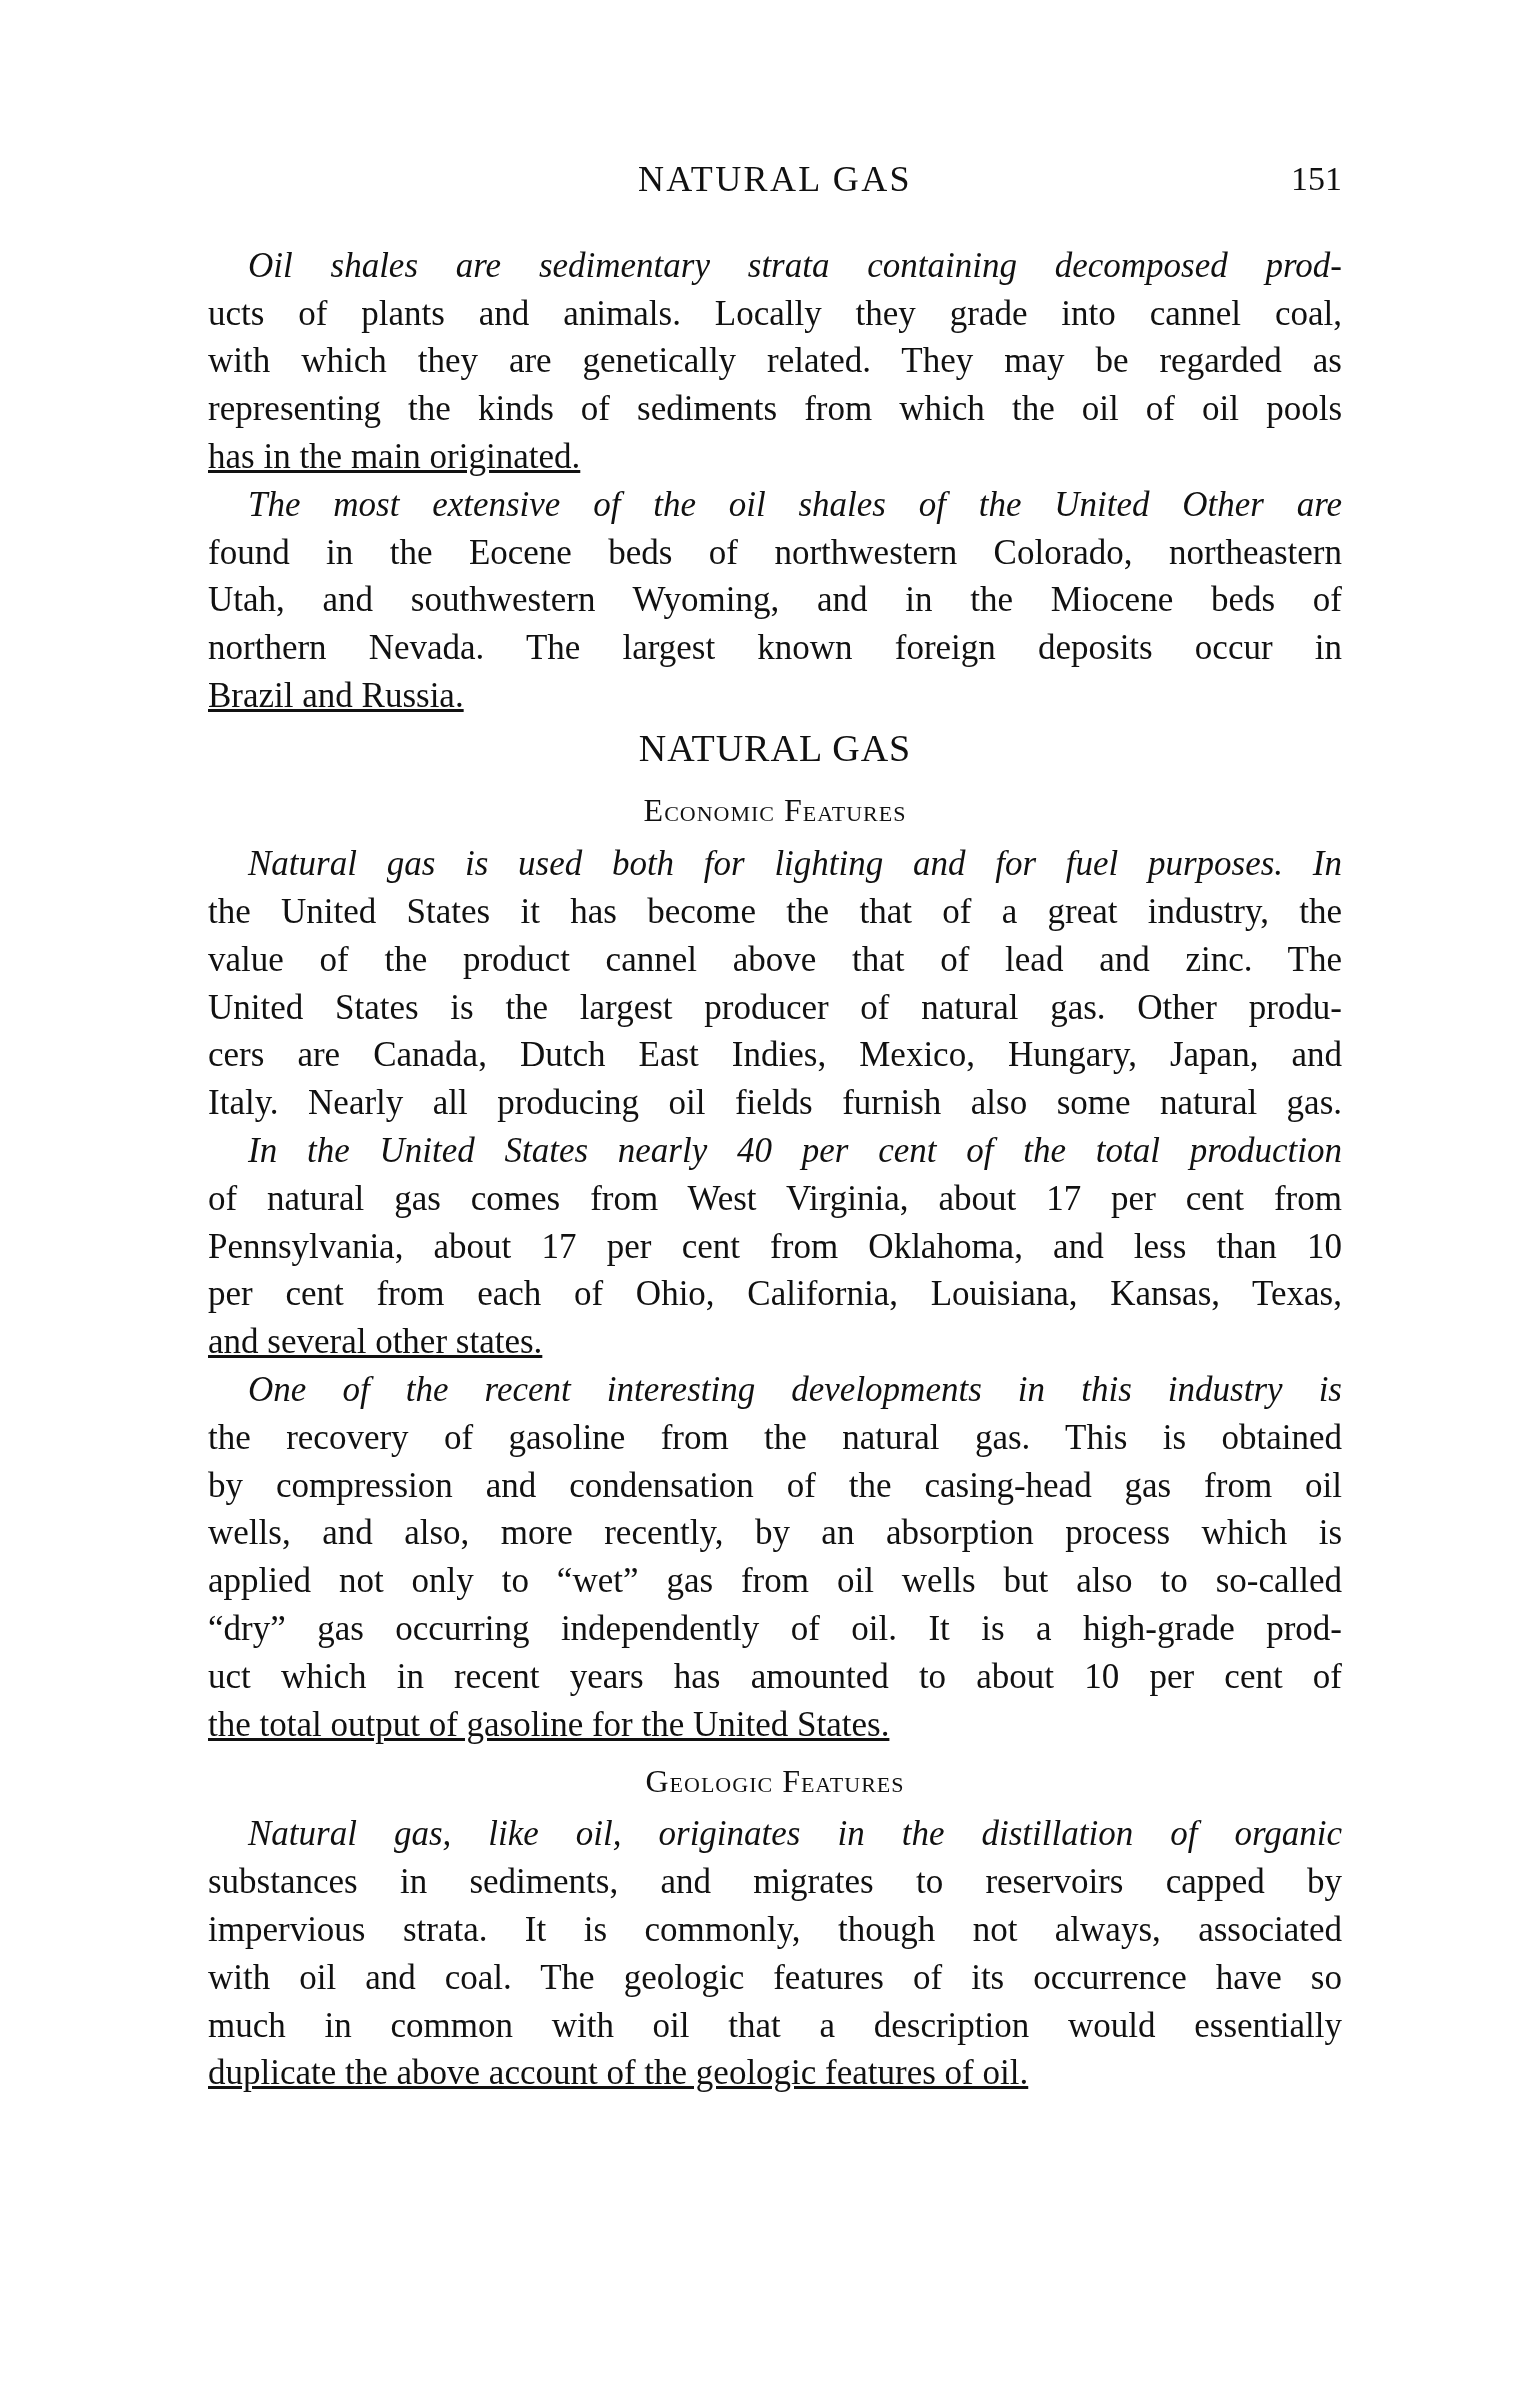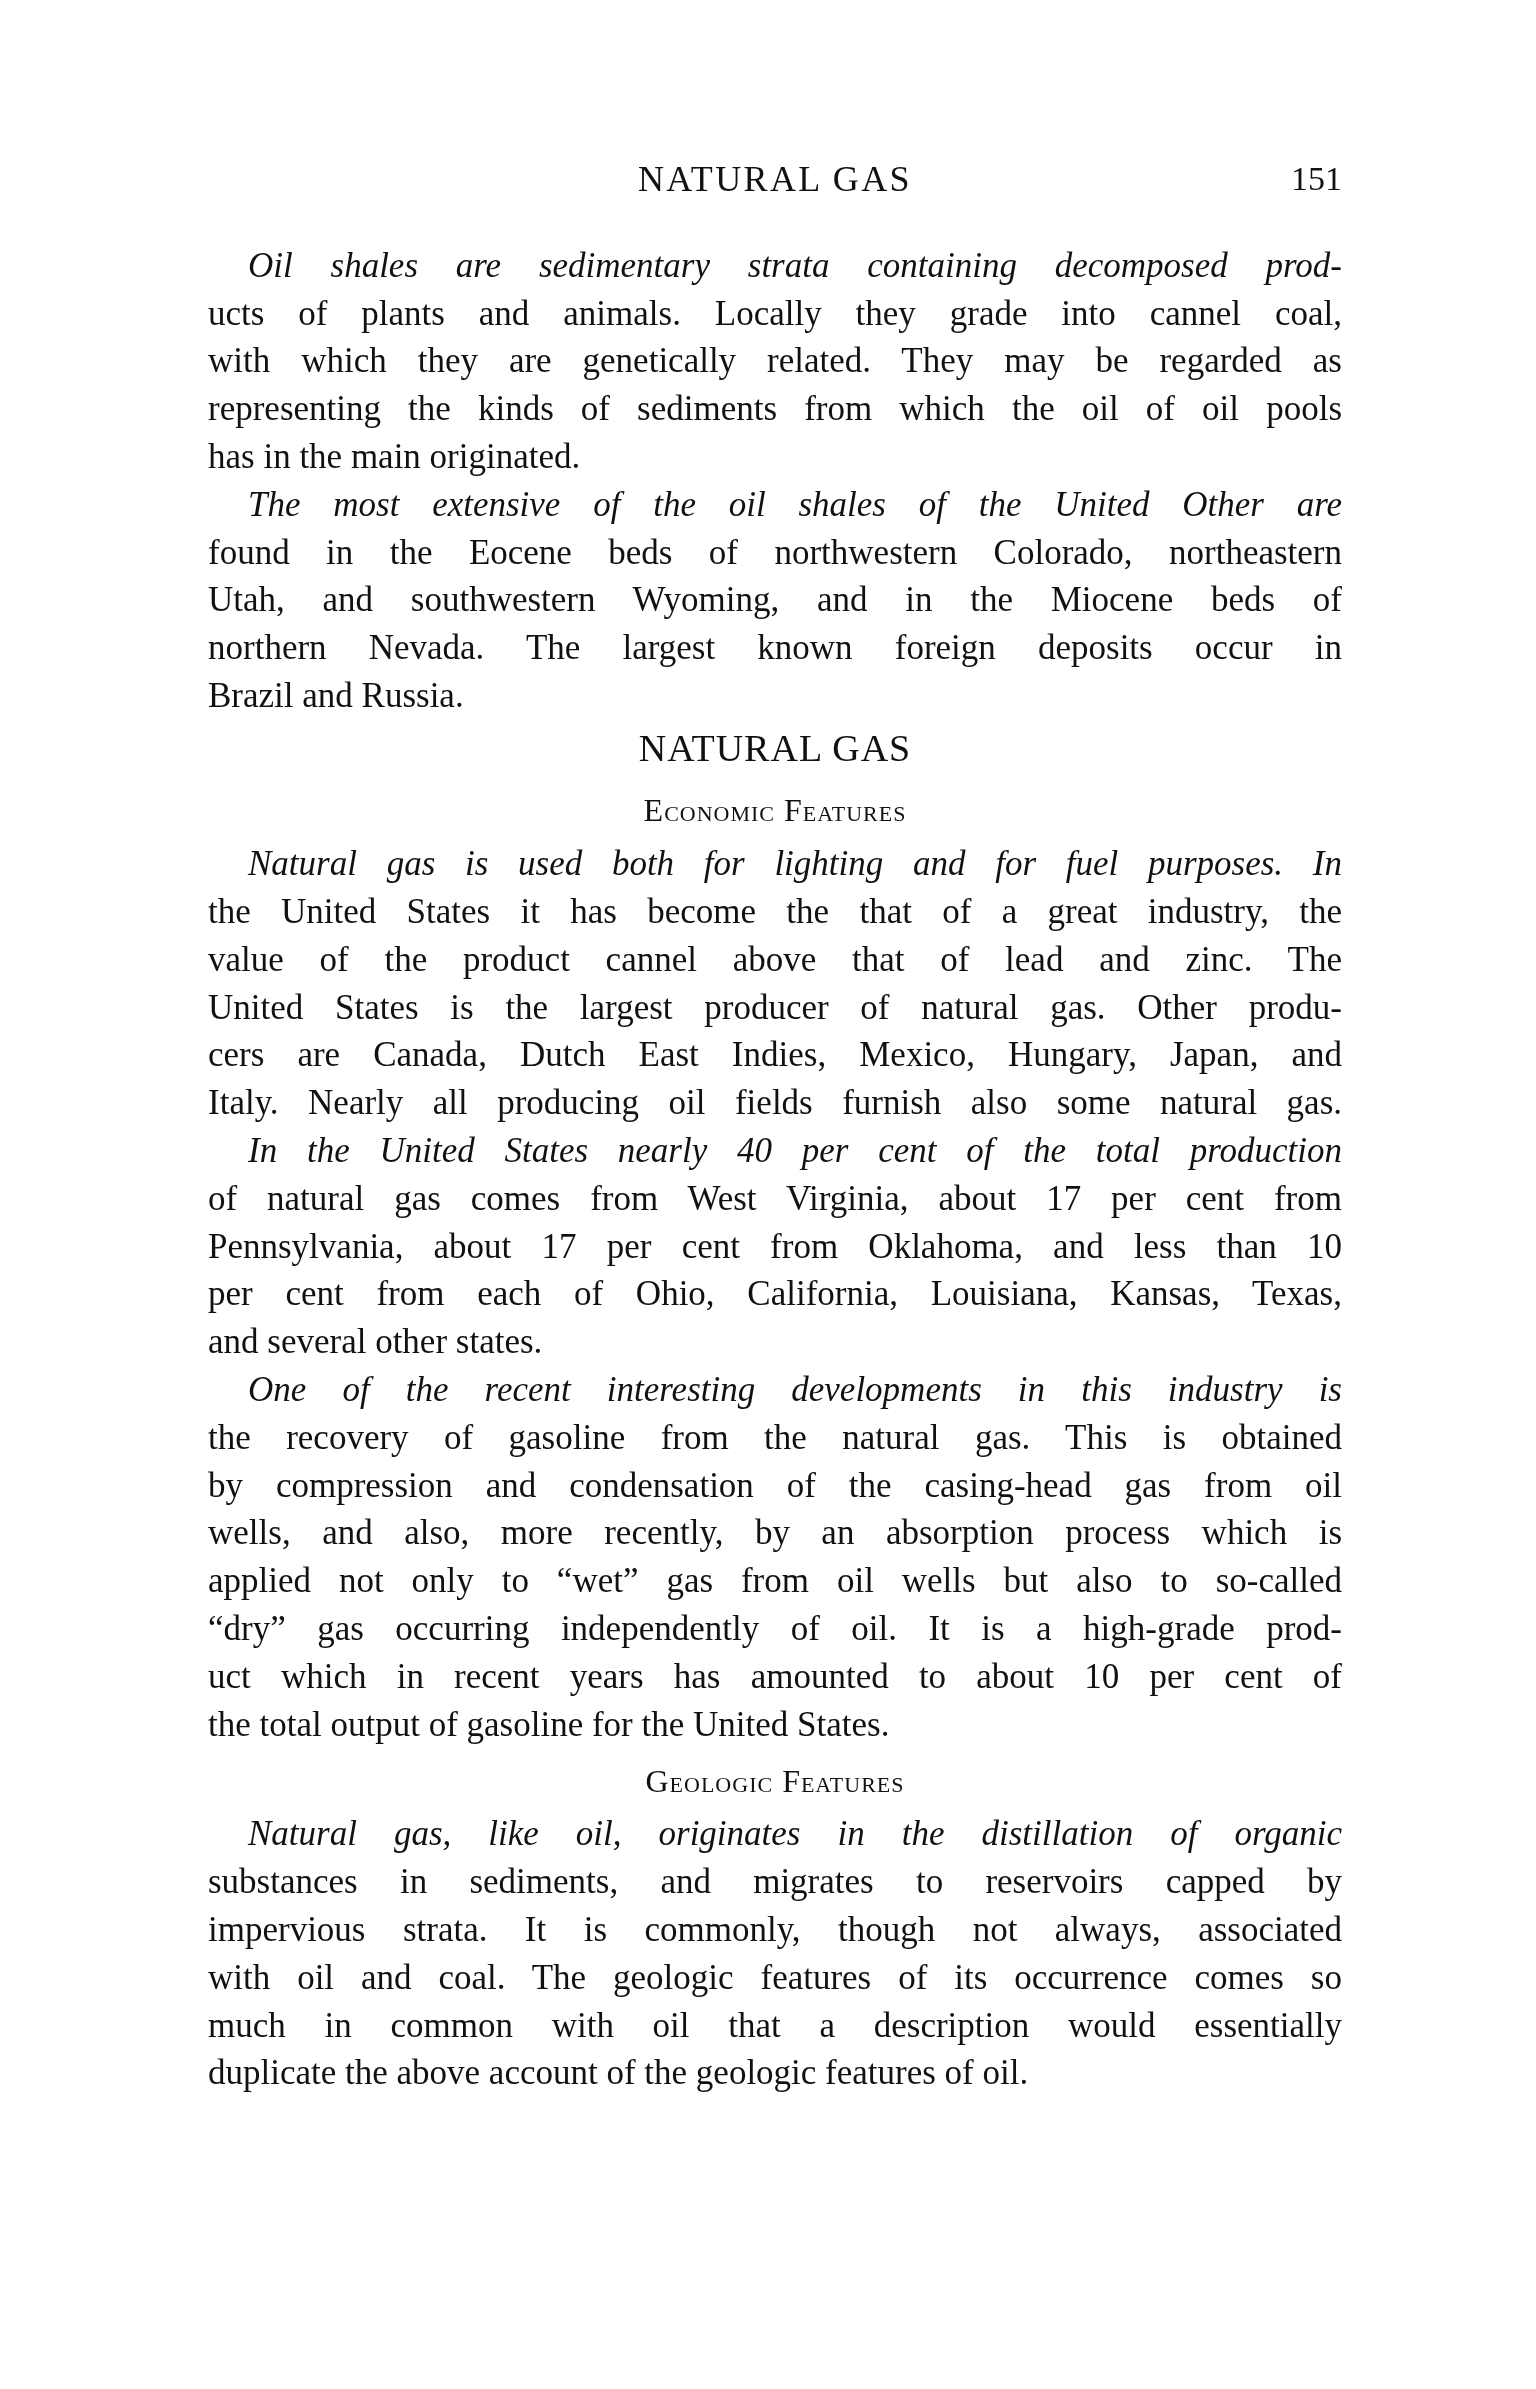--- a/index.html
+++ b/index.html
@@ -23,21 +23,21 @@
   }
   .body-block {
     position: absolute; left: 208px; width: 1134px; top: 0;
   }
   .line {
     position: absolute; left: 0; width: 1134px; height: 48px;
     font-size: 35px; line-height: 48px; white-space: nowrap;
     text-align: justify; text-align-last: justify;
   }
   .line.indent { left: 40px; width: 1094px; font-style: italic; }
-  .line.last { text-align-last: left; }
+  .line.last { text-align-last: left; text-decoration: underline; }
   .heading {
     position: absolute; left: 0; width: 1134px; text-align: center;
     white-space: nowrap;
   }
   .heading.main { font-size: 38px; line-height: 48px; letter-spacing: 1px; }
   .heading.sub { font-size: 32px; line-height: 48px; font-variant: small-caps; letter-spacing: 1px; }
 </style>
 </head>
 <body>
 
@@ -96,20 +96,20 @@
       <div class="line" style="top:1653px">uct which in recent years has amounted to about 10 per cent of</div>
       <div class="line last" style="top:1701px">the total output of gasoline for the United States.</div>
     </div>
 
     <div class="heading sub" style="top:1757px">Geologic Features</div>
 
     <div>
       <div class="line indent" style="top:1810px">Natural gas, like oil, originates in the distillation of organic</div>
       <div class="line" style="top:1858px">substances in sediments, and migrates to reservoirs capped by</div>
       <div class="line" style="top:1906px">impervious strata. It is commonly, though not always, associated</div>
-      <div class="line" style="top:1954px">with oil and coal. The geologic features of its occurrence comes so</div>
+      <div class="line" style="top:1954px">with oil and coal. The geologic features of its occurrence have so</div>
       <div class="line" style="top:2002px">much in common with oil that a description would essentially</div>
       <div class="line last" style="top:2049px">duplicate the above account of the geologic features of oil.</div>
     </div>
 
   </div>
 </div>
 
 
 </body></html>

